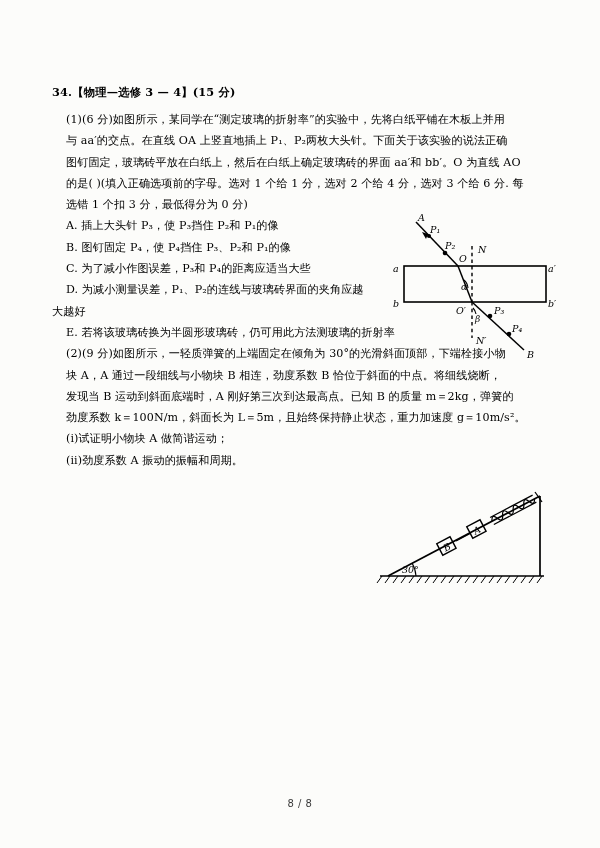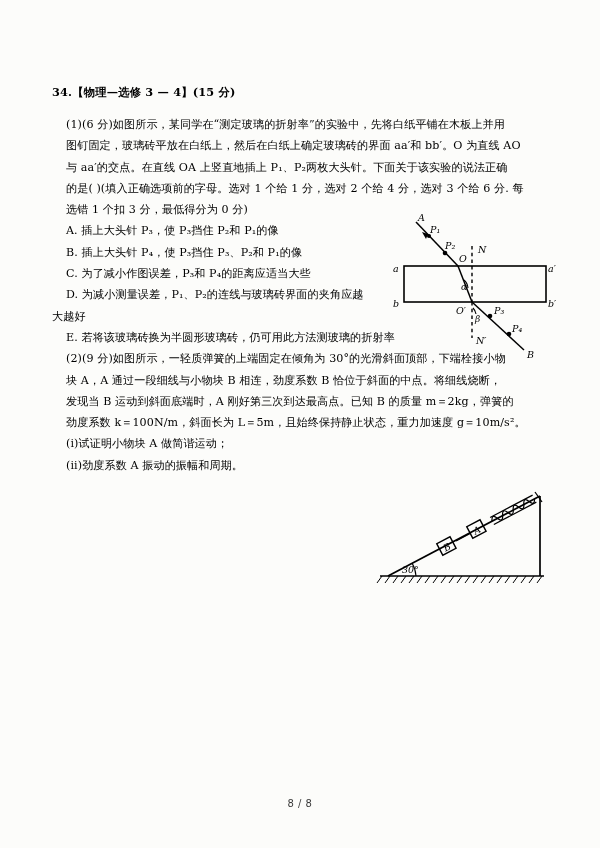--- a/index.html
+++ b/index.html
@@ -30,21 +30,21 @@
     left: 52px;
     top: 84px;
     width: 500px;
   }
 
   .q-head {
     font-size: 11.3px;
     font-weight: bold;
     letter-spacing: 0.2px;
     line-height: 1.5;
-    margin: 0 0 13px 0;
+    margin: 0 0 8px 0;
     white-space: nowrap;
   }
 
   .line {
     font-size: 11.1px;
     line-height: 21.3px;
     letter-spacing: 0.1px;
     white-space: nowrap;
     padding-left: 14px;
   }
@@ -101,27 +101,27 @@
 <div id="page">
   <div id="page-bg"></div>
 
   <div class="doc-body">
 
     <div class="q-head">
       <span>34.【物理—选修 3 — 4】(15 分)</span>
     </div>
 
     <div class="line w-full">(1)(6 分)如图所示，某同学在“测定玻璃的折射率”的实验中，先将白纸平铺在木板上并用</div>
+    <div class="line w-full">与 aa′的交点。在直线 OA 上竖直地插上 P₁、P₂两枚大头针。下面关于该实验的说法正确</div>
     <div class="line w-full">图钉固定，玻璃砖平放在白纸上，然后在白纸上确定玻璃砖的界面 aa′和 bb′。O 为直线 AO</div>
-    <div class="line w-full">与 aa′的交点。在直线 OA 上竖直地插上 P₁、P₂两枚大头针。下面关于该实验的说法正确</div>
     <div class="line w-full">的是(   )(填入正确选项前的字母。选对 1 个给 1 分，选对 2 个给 4 分，选对 3 个给 6 分. 每</div>
     <div class="line w-full">选错 1 个扣 3 分，最低得分为 0 分)</div>
 
     <div class="opt">A. 插上大头针 P₃，使 P₃挡住 P₂和 P₁的像</div>
-    <div class="opt">B. 插上大头针 P₄，使 P₃挡住 P₃、P₂和 P₁的像</div>
+    <div class="opt">B. 图钉固定 P₄，使 P₄挡住 P₃、P₂和 P₁的像</div>
     <div class="opt">C. 为了减小作图误差，P₃和 P₄的距离应适当大些</div>
     <div class="opt">D. 为减小测量误差，P₁、P₂的连线与玻璃砖界面的夹角应越</div>
     <div class="opt" style="padding-left:0">大越好</div>
     <div class="opt">E. 若将该玻璃砖换为半圆形玻璃砖，仍可用此方法测玻璃的折射率</div>
 
     <div class="line w-full">(2)(9 分)如图所示，一轻质弹簧的上端固定在倾角为 30°的光滑斜面顶部，下端栓接小物</div>
     <div class="line w-full">块 A，A 通过一段细线与小物块 B 相连，劲度系数 B 恰位于斜面的中点。将细线烧断，</div>
     <div class="line w-full">发现当 B 运动到斜面底端时，A 刚好第三次到达最高点。已知 B 的质量 m＝2kg，弹簧的</div>
     <div class="line w-full">劲度系数 k＝100N/m，斜面长为 L＝5m，且始终保持静止状态，重力加速度 g＝10m/s²。</div>
 

